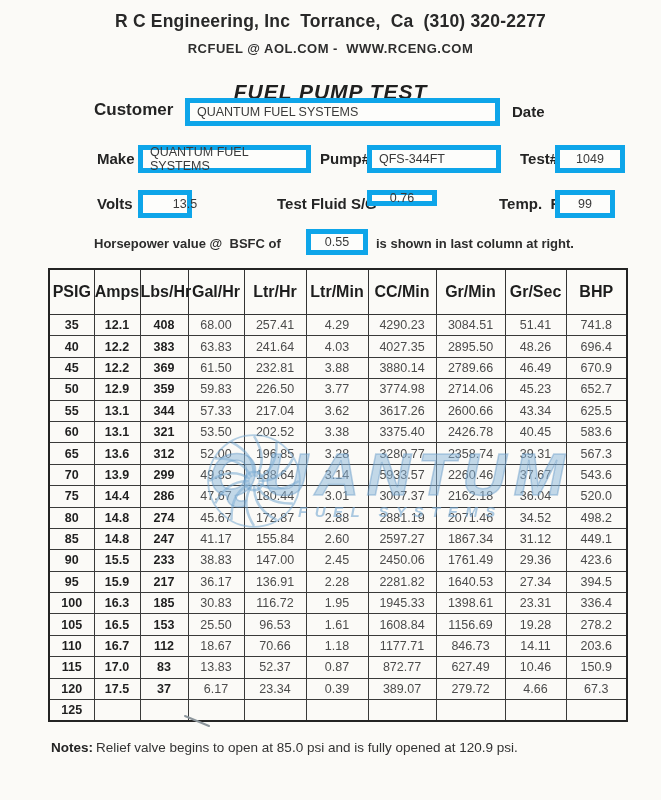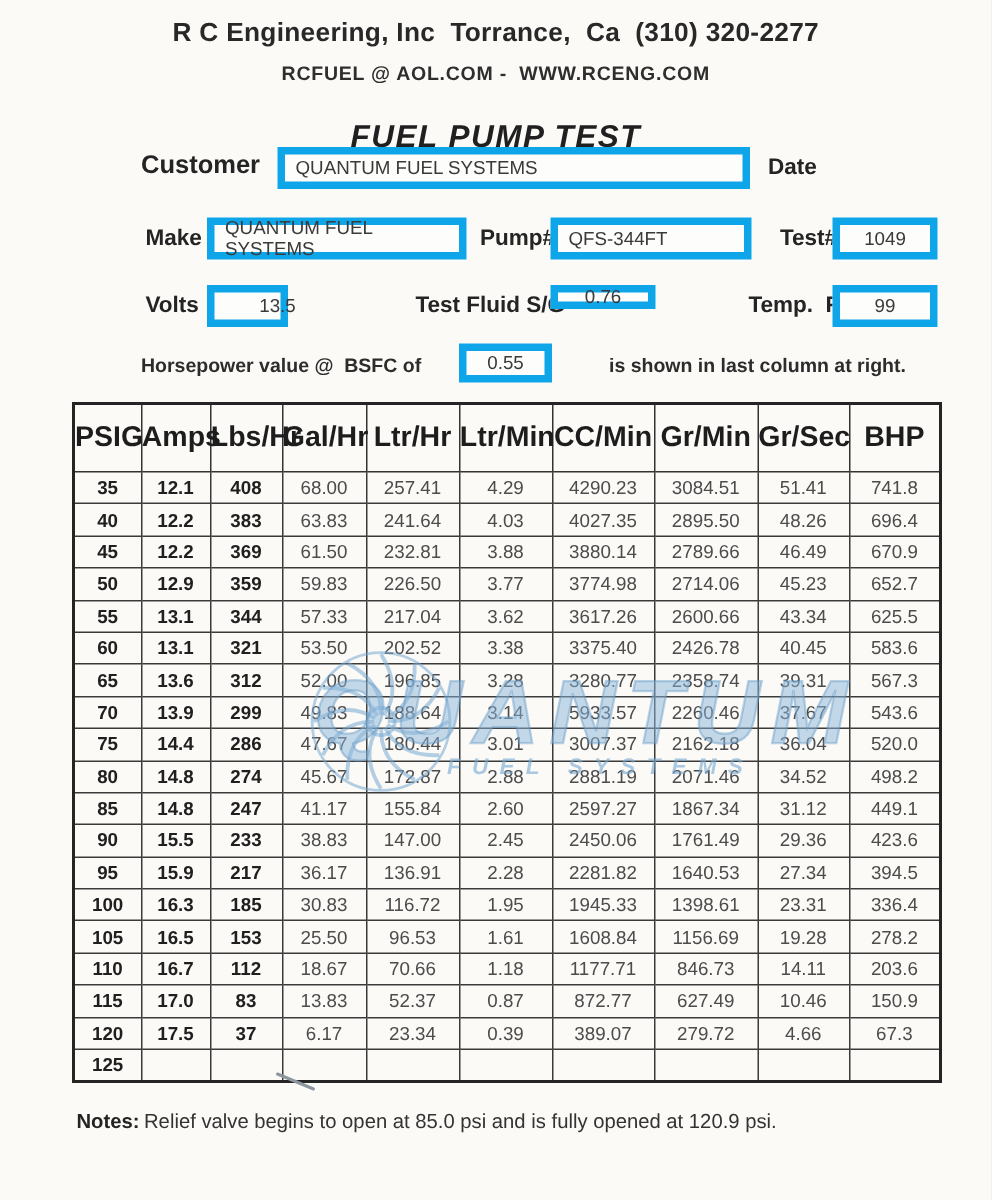--- a/index.html
+++ b/index.html
@@ -29,21 +29,21 @@
   .box.center { justify-content:center; }
   .box.left { padding-left:7px; }
   .bsfc-text { position:absolute; font-size:13px; font-weight:600; color:#2c2c2c; white-space:pre; }
 
   table.data-table {
     position:absolute; left:48px; top:268px; width:578px;
     border-collapse:collapse; table-layout:fixed;
     border:2px solid #242424; background:transparent;
   }
   .data-table th {
-    height:44px; border:1.5px solid #333; font-size:19px; font-weight:bold;
+    height:44px; border:1.5px solid #333; font-size:16px; font-weight:bold;
     color:#1d1d1d; text-align:center; padding:0;
   }
   .data-table td {
     height:20.4px; border:1.5px solid #3a3a3a; font-size:12.5px;
     text-align:center; padding:0; color:#4c4c4c;
   }
   .data-table td:nth-child(-n+3) { font-weight:bold; color:#1f1f1f; }
 
   .watermark { position:absolute; left:203px; top:430px; width:400px; height:105px; pointer-events:none; z-index:5; }
   .wm-fan { position:absolute; left:0; top:0; }
@@ -92,29 +92,29 @@
 
   <div class="lbl" style="left:97px; top:195px;">Volts</div>
   <div class="box center" style="left:138px; top:190px; width:54px; height:28px;padding-left:40px;">
     <span>13.5</span>
   </div>
   <div class="lbl" style="left:277px; top:195px;">Test Fluid S/G</div>
   <div class="box center" style="left:367px; top:190px; width:70px; height:16px;">
     <span>0.76</span>
   </div>
   <div class="lbl" style="left:499px; top:195px;">Temp.  F</div>
-  <div class="box center" style="left:555px; top:190px; width:70px; height:28px;">
+  <div class="box center" style="left:555px; top:190px; width:60px; height:28px;">
     <span>99</span>
   </div>
 
   <div class="bsfc-text" style="left:94px; top:236px;">Horsepower value @  BSFC of</div>
   <div class="box center" style="left:306px; top:229px; width:62px; height:26px;">
     <span>0.55</span>
   </div>
-  <div class="bsfc-text" style="left:376px; top:236px;margin-left:30px;">is shown in last column at right.</div>
+  <div class="bsfc-text" style="left:376px; top:236px;">is shown in last column at right.</div>
 
   <table class="data-table">
     <colgroup>
       <col style="width:45px">
         <col style="width:46px">
         <col style="width:48px">
       <col style="width:56px">
         <col style="width:62px">
         <col style="width:62px">
       <col style="width:68px">

